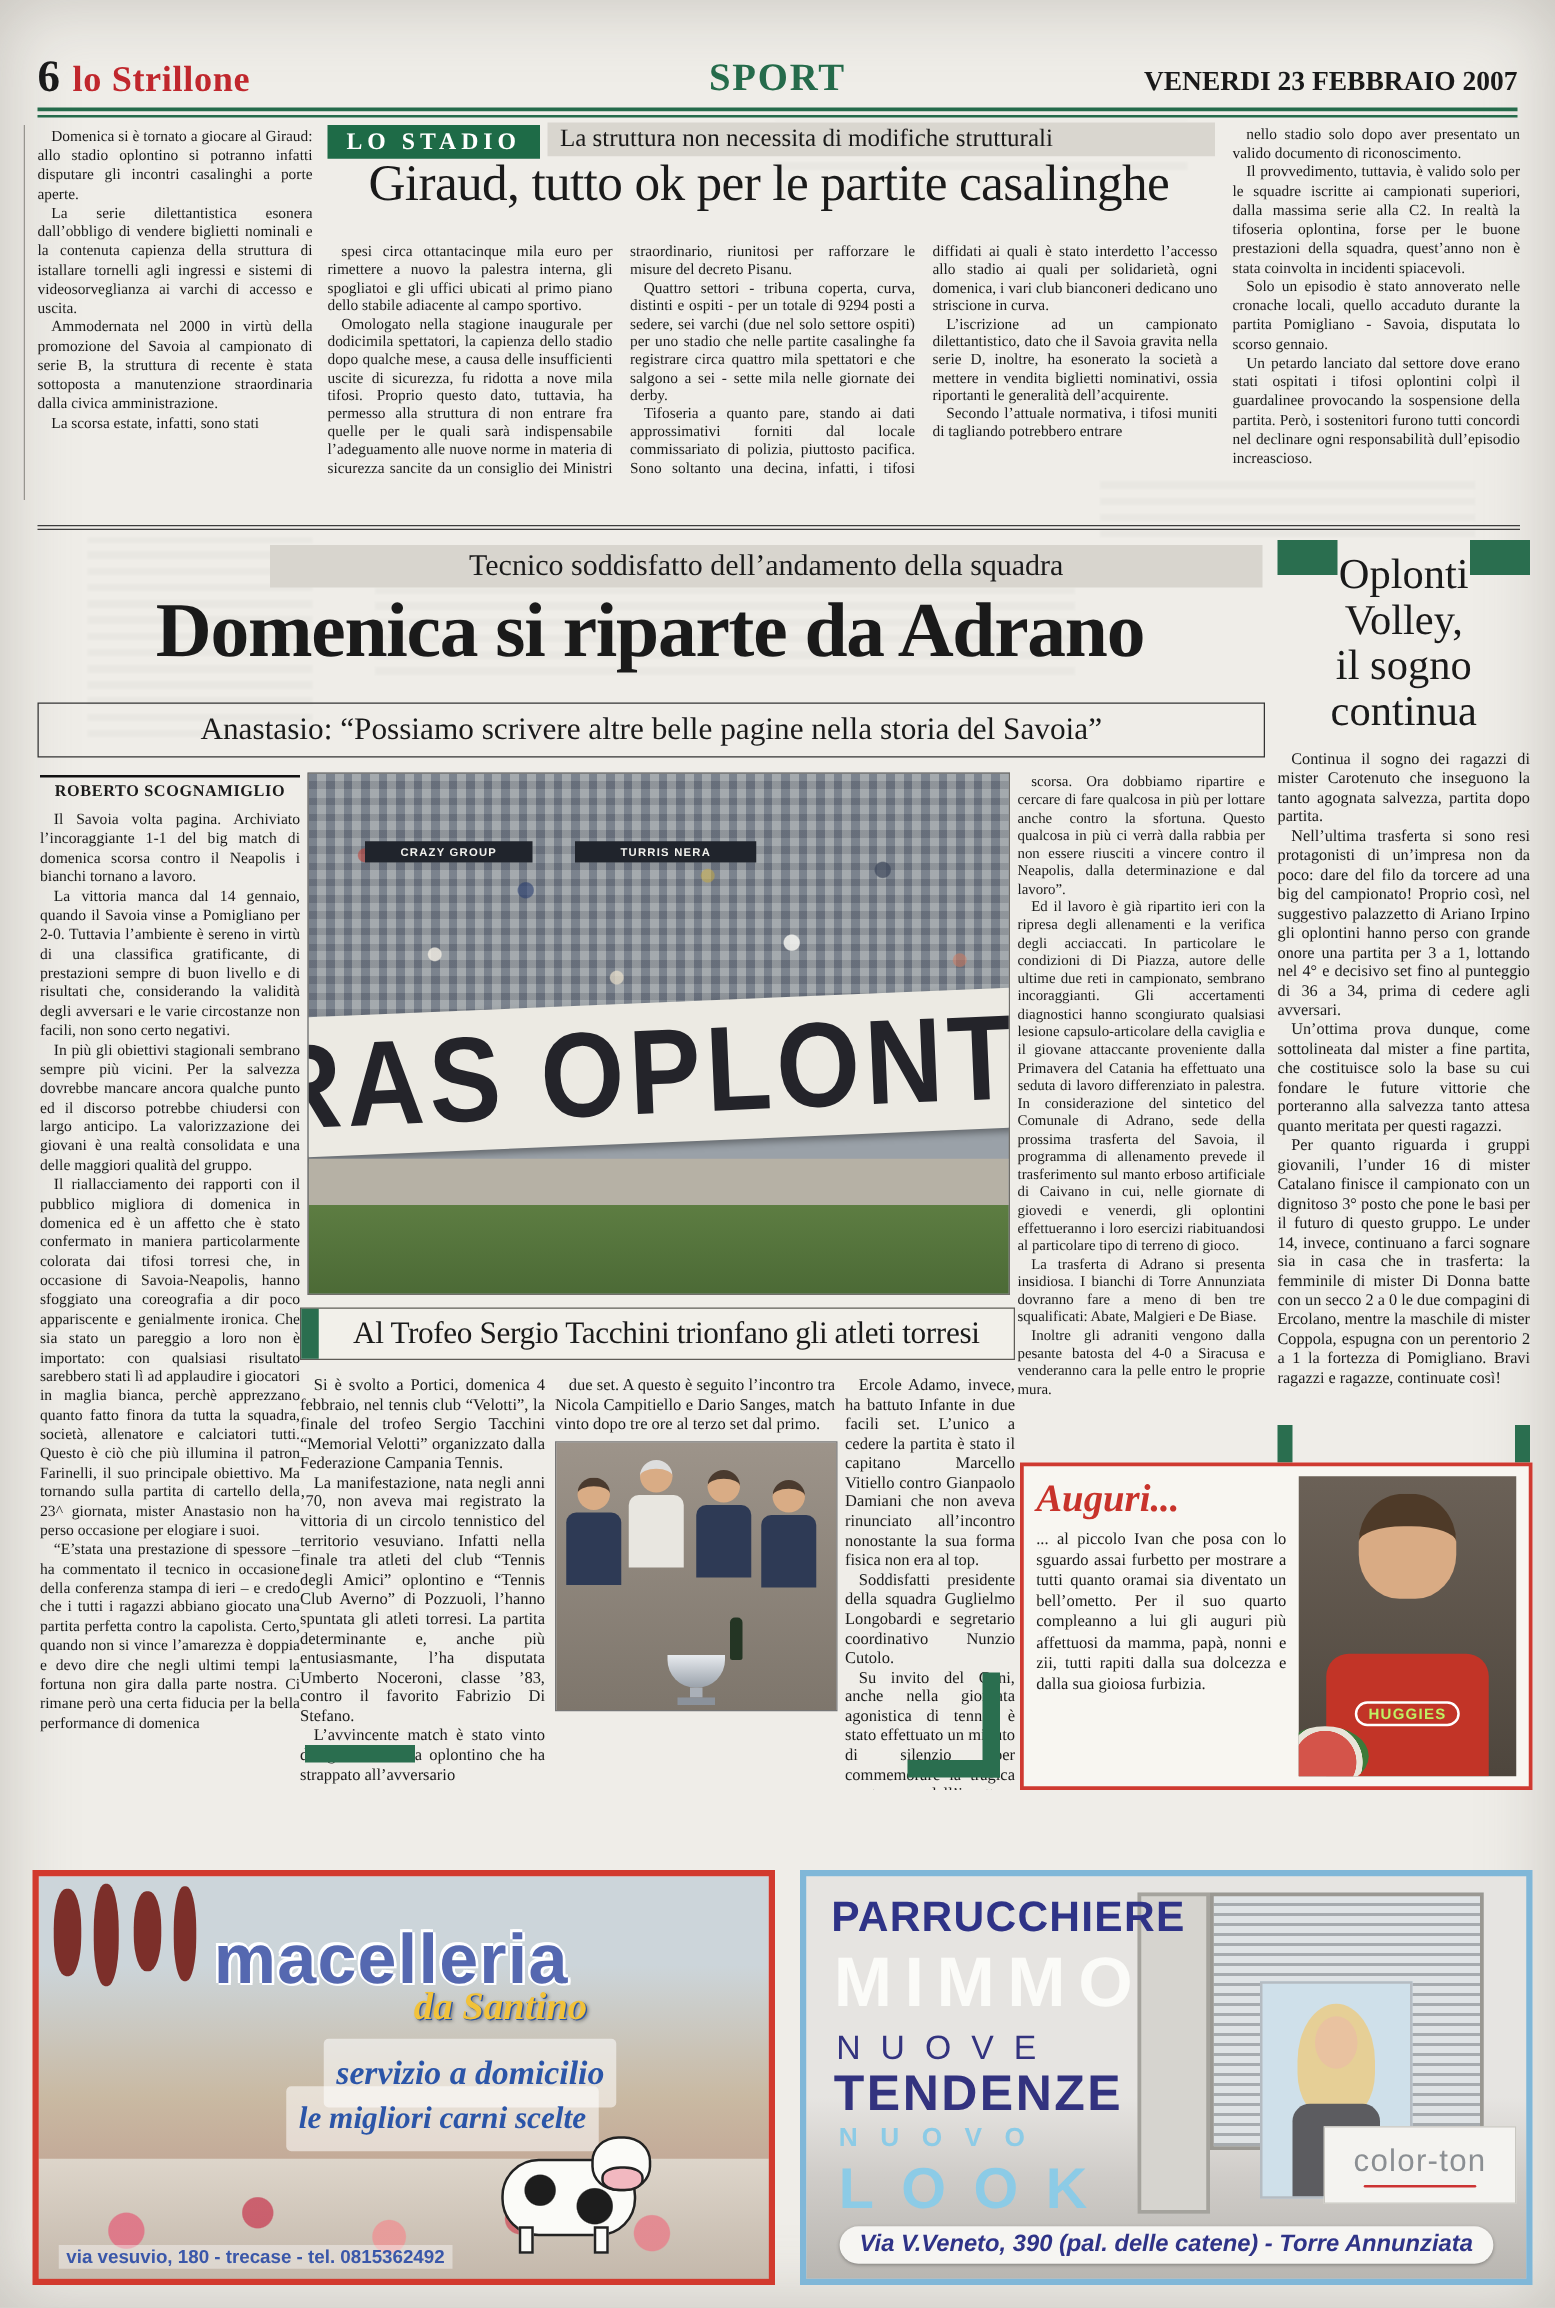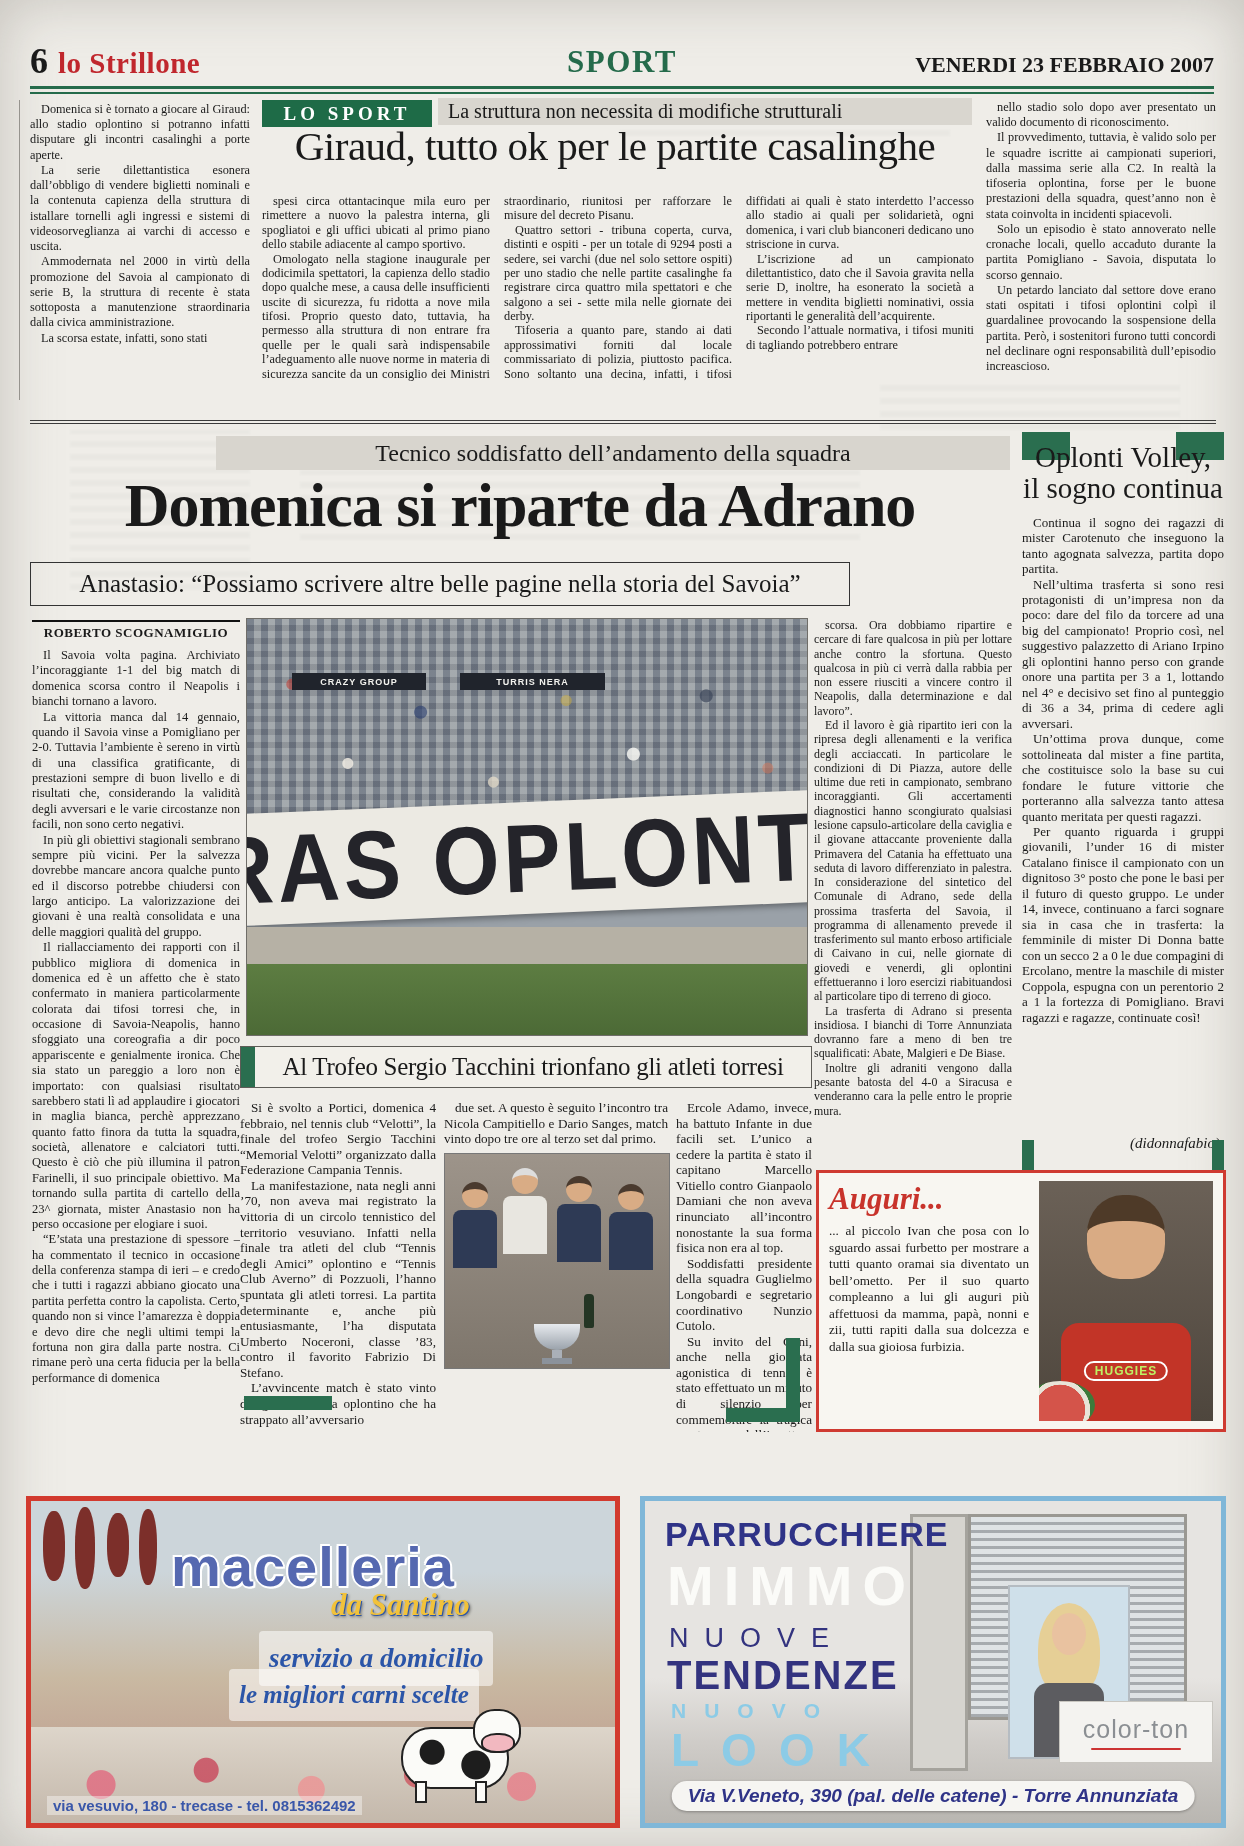--- a/index.html
+++ b/index.html
@@ -34,21 +34,21 @@
   #stadio-cols{left:262px;top:194px;width:712px;height:224px;overflow:hidden;
       column-count:3;column-gap:14px;}
   #stadio-cols p{line-height:1.17;}
   #stadio-right{left:986px;top:100px;width:230px;height:318px;overflow:hidden;}
   #stadio-rule{left:30px;top:420px;width:1186px;}
   
   #main-kicker{left:216px;top:436px;width:794px;height:34px;background:#d8d5ce;font-size:24px;
       display:flex;align-items:center;justify-content:center;}
   #main-headline{left:20px;top:470px;width:1000px;text-align:center;font-size:62px;font-weight:700;
       letter-spacing:-1px;white-space:nowrap;}
-  #main-subhead{left:30px;top:562px;width:820px;height:44px;border:1px solid #333;box-sizing:border-box;
+  #main-subhead{left:30px;top:562px;width:982px;height:44px;border:1px solid #333;box-sizing:border-box;
       display:flex;align-items:center;justify-content:center;font-size:25px;}
   #byline-box{left:32px;top:620px;width:208px;border-top:2px solid #111;text-align:center;
       font-size:13px;font-weight:700;letter-spacing:.5px;padding-top:3px;}
   #main-left{left:32px;top:648px;width:208px;height:754px;overflow:hidden;font-size:12.5px;line-height:1.23;}
   #main-right{left:814px;top:618px;width:198px;height:548px;overflow:hidden;font-size:11.9px;line-height:1.2;}
   
   #stadium-photo{left:246px;top:618px;width:560px;height:416px;border:1px solid #6f6d68;
       overflow:hidden;background:#9aa1a8;}
   #crowd{position:absolute;left:0;top:0;right:0;height:56%;
       background-color:#99a0a7;
@@ -70,21 +70,21 @@
       transform:rotate(-2.4deg);display:flex;align-items:center;justify-content:center;
       box-shadow:0 3px 6px rgba(0,0,0,.35);}
   #big-banner span{font-family:"Liberation Sans",sans-serif;font-weight:700;font-size:86px;
       letter-spacing:4px;color:#24242a;transform:scaleY(1.12);white-space:nowrap;}
   #photo-track{position:absolute;left:0;bottom:17%;width:100%;height:9%;background:#b6b1a5;}
   #photo-pitch{position:absolute;left:0;bottom:0;width:100%;height:17%;
       background:linear-gradient(#5d7d42,#4c6a36);}
   
   #volley-box{left:1022px;top:432px;width:202px;height:772px;}
   .vcorner{position:absolute;background:#2a6e4f;}
-  #volley-title{position:relative;text-align:center;font-size:29px;line-height:1.08;padding-top:10px;}
+  #volley-title{position:relative;text-align:center;font-size:34px;line-height:1.08;padding-top:10px;}
   #volley-body{margin-top:10px;height:618px;overflow:hidden;font-size:13px;line-height:1.19;}
   #volley-sign{text-align:right;font-style:italic;font-size:15px;padding-right:4px;margin-top:2px;padding-left:41px;}
   .l-bracket{position:absolute;width:46px;height:52px;}
   
   #tennis-header{left:240px;top:1046px;width:572px;height:42px;background:#f2f0ea;
       border:1px solid #5e5c57;box-sizing:border-box;display:flex;align-items:center;}
   #tennis-accent{width:14px;height:100%;background:#2a6e4f;}
   #tennis-headline{flex:1;text-align:center;font-size:25px;letter-spacing:-.3px;white-space:nowrap;}
   #tennis-grid{left:240px;top:1100px;width:572px;height:332px;display:grid;
       grid-template-columns:196px 224px 136px;column-gap:8px;overflow:hidden;
@@ -198,21 +198,21 @@
   <div class="abs ghost" style="left:70px;top:430px;width:180px;height:160px;"></div>
   <div class="abs ghost" style="left:300px;top:470px;width:560px;height:70px;"></div>
   <div class="abs ghost" style="left:880px;top:380px;width:300px;height:50px;"></div>
 
   <div class="abs smalltext bodycol" id="stadio-left">
       <p>Domenica si è tornato a giocare al Giraud: allo stadio oplontino si potranno infatti disputare gli incontri casalinghi a porte aperte.</p>
       <p>La serie dilettantistica esonera dall’obbligo di vendere biglietti nominali e la contenuta capienza della struttura di istallare tornelli agli ingressi e sistemi di videosorveglianza ai varchi di accesso e uscita.</p>
       <p>Ammodernata nel 2000 in virtù della promozione del Savoia al campionato di serie B, la struttura di recente è stata sottoposta a manutenzione straordinaria dalla civica amministrazione.</p>
       <p>La scorsa estate, infatti, sono stati</p>
     </div>
-  <div class="abs" id="stadio-kicker">LO SPORT</div>
+  <div class="abs" id="stadio-kicker">LO STADIO</div>
   <div class="abs" id="stadio-deck">La struttura non necessita di modifiche strutturali</div>
   <div class="abs" id="stadio-headline">Giraud, tutto ok per le partite casalinghe</div>
   <div class="abs smalltext bodycol" id="stadio-cols">
       <p>spesi circa ottantacinque mila euro per rimettere a nuovo la palestra interna, gli spogliatoi e gli uffici ubicati al primo piano dello stabile adiacente al campo sportivo.</p>
       <p>Omologato nella stagione inaugurale per dodicimila spettatori, la capienza dello stadio dopo qualche mese, a causa delle insufficienti uscite di sicurezza, fu ridotta a nove mila tifosi. Proprio questo dato, tuttavia, ha permesso alla struttura di non entrare fra quelle per le quali sarà indispensabile l’adeguamento alle nuove norme in materia di sicurezza sancite da un consiglio dei Ministri straordinario, riunitosi per rafforzare le misure del decreto Pisanu.</p>
       <p>Quattro settori - tribuna coperta, curva, distinti e ospiti - per un totale di 9294 posti a sedere, sei varchi (due nel solo settore ospiti) per uno stadio che nelle partite casalinghe fa registrare circa quattro mila spettatori e che salgono a sei - sette mila nelle giornate dei derby.</p>
       <p>Tifoseria a quanto pare, stando ai dati approssimativi forniti dal locale commissariato di polizia, piuttosto pacifica. Sono soltanto una decina, infatti, i tifosi diffidati ai quali è stato interdetto l’accesso allo stadio ai quali per solidarietà, ogni domenica, i vari club bianconeri dedicano uno striscione in curva.</p>
       <p>L’iscrizione ad un campionato dilettantistico, dato che il Savoia gravita nella serie D, inoltre, ha esonerato la società a mettere in vendita biglietti nominativi, ossia riportanti le generalità dell’acquirente.</p>
       <p>Secondo l’attuale normativa, i tifosi muniti di tagliando potrebbero entrare</p>
     </div>

